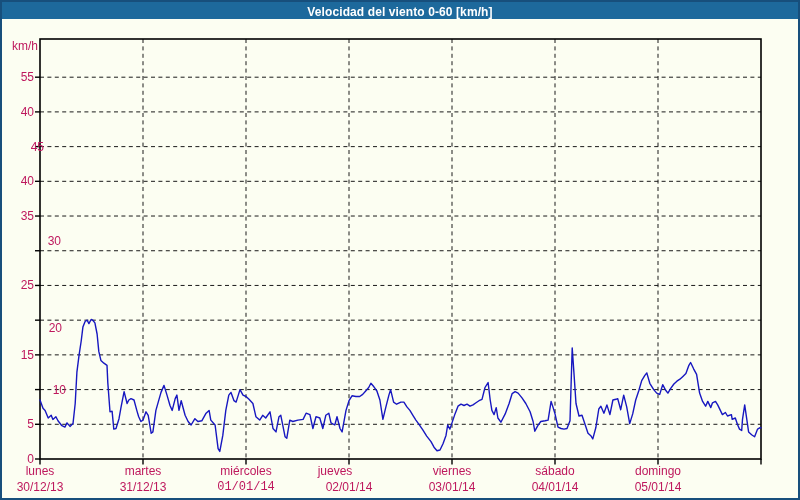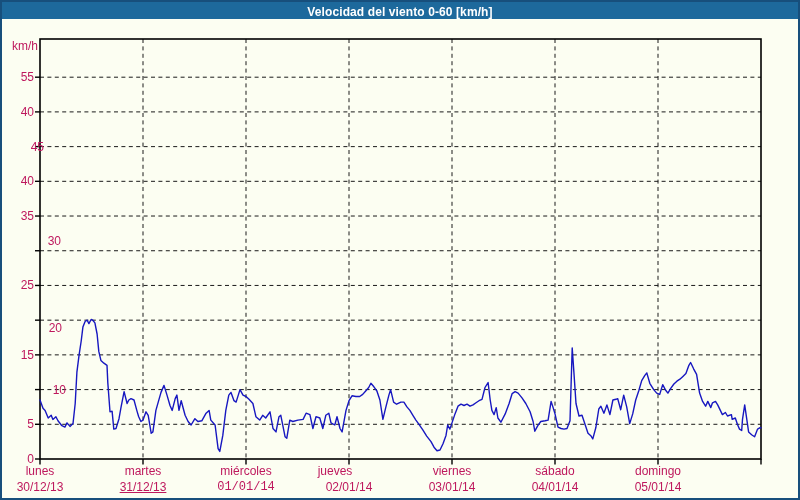--- a/index.html
+++ b/index.html
@@ -91,21 +91,21 @@
       <div class="axis-label ytick-label" style="left: 0px; top: 278.45px;">25</div>
       <div class="axis-label ytick-label" style="left: 0px; top: 234px; padding-left: 27px;">30</div>
       <div class="axis-label ytick-label" style="left: 0px; top: 209.03px;">35</div>
       <div class="axis-label ytick-label" style="left: 0px; top: 174.32px;">40</div>
       <div class="axis-label ytick-label" style="left: 0px; top: 139.61px; padding-left: 10px;">45</div>
       <div class="axis-label ytick-label" style="left: 0px; top: 104.9px;">40</div>
       <div class="axis-label ytick-label" style="left: 0px; top: 70.19px;">55</div>
       <div class="axis-label xtick-label" style="left: -12px; top: 464px;">lunes</div>
       <div class="axis-label xtick-label" style="left: -12px; top: 480px;">30/12/13</div>
       <div class="axis-label xtick-label" style="left: 91px; top: 464px;">martes</div>
-      <div class="axis-label xtick-label" style="left: 91px; top: 480px; text-decoration: underline;">31/12/13</div>
+      <div class="axis-label xtick-label" style="left: 91px; top: 480px;">31/12/13</div>
       <div class="axis-label xtick-label" style="left: 194px; top: 464px;">miércoles</div>
       <div class="axis-label xtick-label" style="left: 194px; top: 480px; font-family: Liberation Mono, monospace;">01/01/14</div>
       <div class="axis-label xtick-label" style="left: 283px; top: 464px;">jueves</div>
       <div class="axis-label xtick-label" style="left: 297px; top: 480px;">02/01/14</div>
       <div class="axis-label xtick-label" style="left: 400px; top: 464px;">viernes</div>
       <div class="axis-label xtick-label" style="left: 400px; top: 480px;">03/01/14</div>
       <div class="axis-label xtick-label" style="left: 503px; top: 464px;">sábado</div>
       <div class="axis-label xtick-label" style="left: 503px; top: 480px;">04/01/14</div>
       <div class="axis-label xtick-label" style="left: 606px; top: 464px;">domingo</div>
       <div class="axis-label xtick-label" style="left: 606px; top: 480px;">05/01/14</div>

